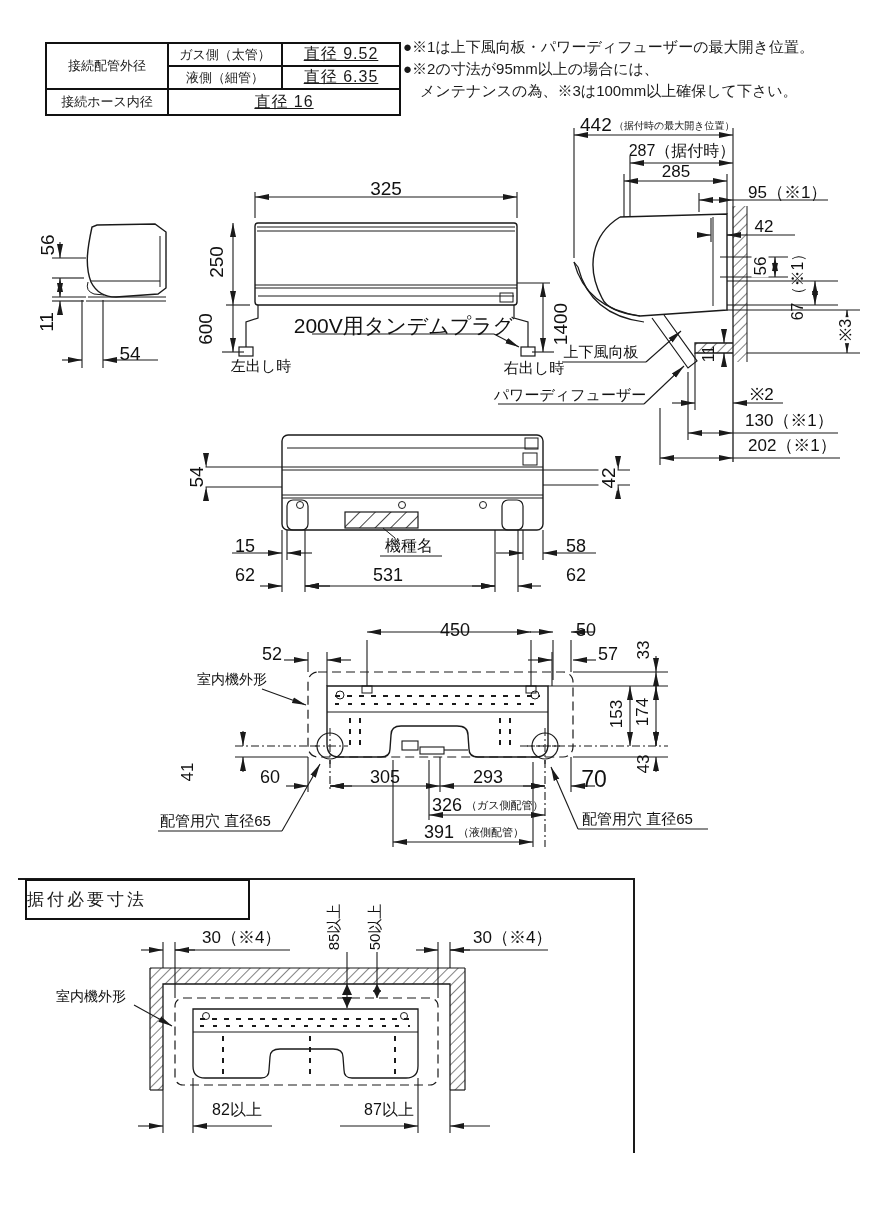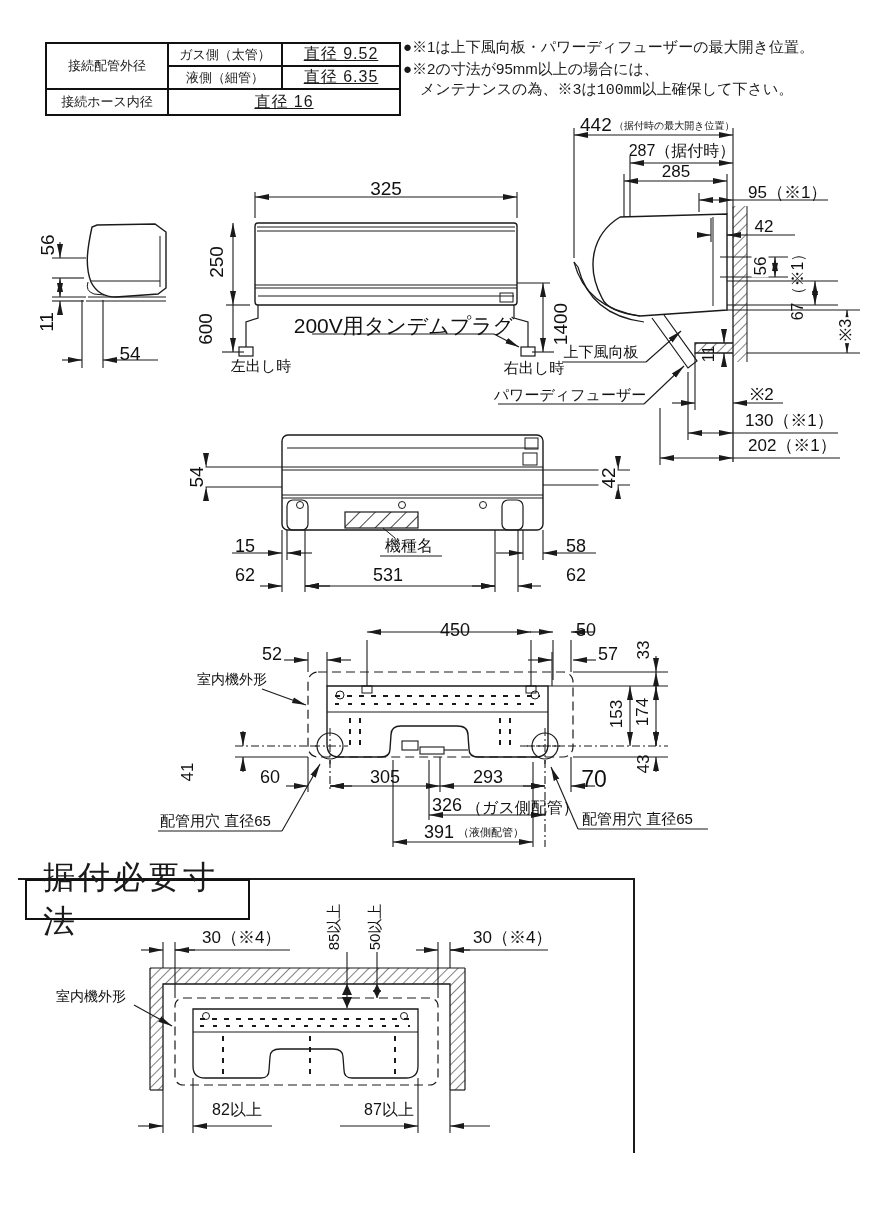--- a/index.html
+++ b/index.html
@@ -10,24 +10,24 @@
   .ctr{transform:translate(-50%,0);}
   .rot{transform:translate(-50%,-50%) rotate(-90deg);}
   .wbg{background:#fff;padding:0 2px;}
   table.spec{position:absolute;left:45px;top:42px;border-collapse:collapse;background:#fff;}
   table.spec td{border:2px solid #111;font-size:13px;padding:0 5px;text-align:center;}
   table.spec td.lab{width:110px;height:21px;}
   table.spec td.sub{width:102px;}
   table.spec td.val{width:106px;font-size:16px;letter-spacing:1px;text-decoration:underline;}
   .notes{position:absolute;left:403px;top:36px;font-size:15px;line-height:1.45;}
   .notes div{white-space:nowrap;}
-  .notes .ind{padding-left:17px;font-family:Liberation Mono, monospace;}
+  .notes .ind{padding-left:17px;}
   .titlebox{position:absolute;left:25px;top:879px;width:221px;height:37px;border:2px solid #111;
             background:#fff;display:flex;align-items:center;}
-  .titlebox span{font-size:32px;letter-spacing:3px;padding-left:16px;}
+  .titlebox span{font-size:17px;letter-spacing:3px;padding-left:0;}
 </style>
 </head>
 <body>
 
 <div class="canvas">
 
 <svg width="895" height="1231" viewBox="0 0 895 1231">
   <defs>
     <marker id="ae" markerUnits="userSpaceOnUse" markerWidth="14" markerHeight="8" refX="14" refY="4" orient="auto">
       <path d="M0,1 L14,4 L0,7 Z" fill="#1a1a1a"></path>
@@ -444,21 +444,21 @@
 <div class="lbl rot" style="left:643px;top:650px;font-size:17px">33</div>
 <div class="lbl rot wbg" style="left:616px;top:714px;font-size:17px">153</div>
 <div class="lbl rot wbg" style="left:642px;top:712px;font-size:17px">174</div>
 <div class="lbl rot" style="left:187px;top:772px;font-size:17px">41</div>
 <div class="lbl rot" style="left:643px;top:764px;font-size:17px">43</div>
 <div class="lbl ctr" style="left:270px;top:768px;font-size:18px">60</div>
 <div class="lbl ctr" style="left:385px;top:768px;font-size:18px">305</div>
 <div class="lbl ctr" style="left:488px;top:768px;font-size:18px">293</div>
 <div class="lbl ctr" style="left:594px;top:768px;font-size:23px">70</div>
 <div class="lbl" style="left:432px;top:796px;font-size:18px">326</div>
-<div class="lbl" style="left:466px;top:800px;font-size:16px">（ガス側配管）</div>
+<div class="lbl" style="left:466px;top:800px;font-size:11px">（ガス側配管）</div>
 <div class="lbl" style="left:424px;top:823px;font-size:18px">391</div>
 <div class="lbl" style="left:458px;top:827px;font-size:11px">（液側配管）</div>
 <div class="lbl" style="left:197px;top:672px;font-size:14px">室内機外形</div>
 <div class="lbl" style="left:160px;top:813px;font-size:15px">配管用穴 直径65</div>
 <div class="lbl" style="left:582px;top:811px;font-size:15px">配管用穴 直径65</div>
 
 <div class="titlebox">
   <span>据付必要寸法</span>
 </div>
 <div class="lbl" style="left:202px;top:929px;font-size:17px">30（※4）</div>

